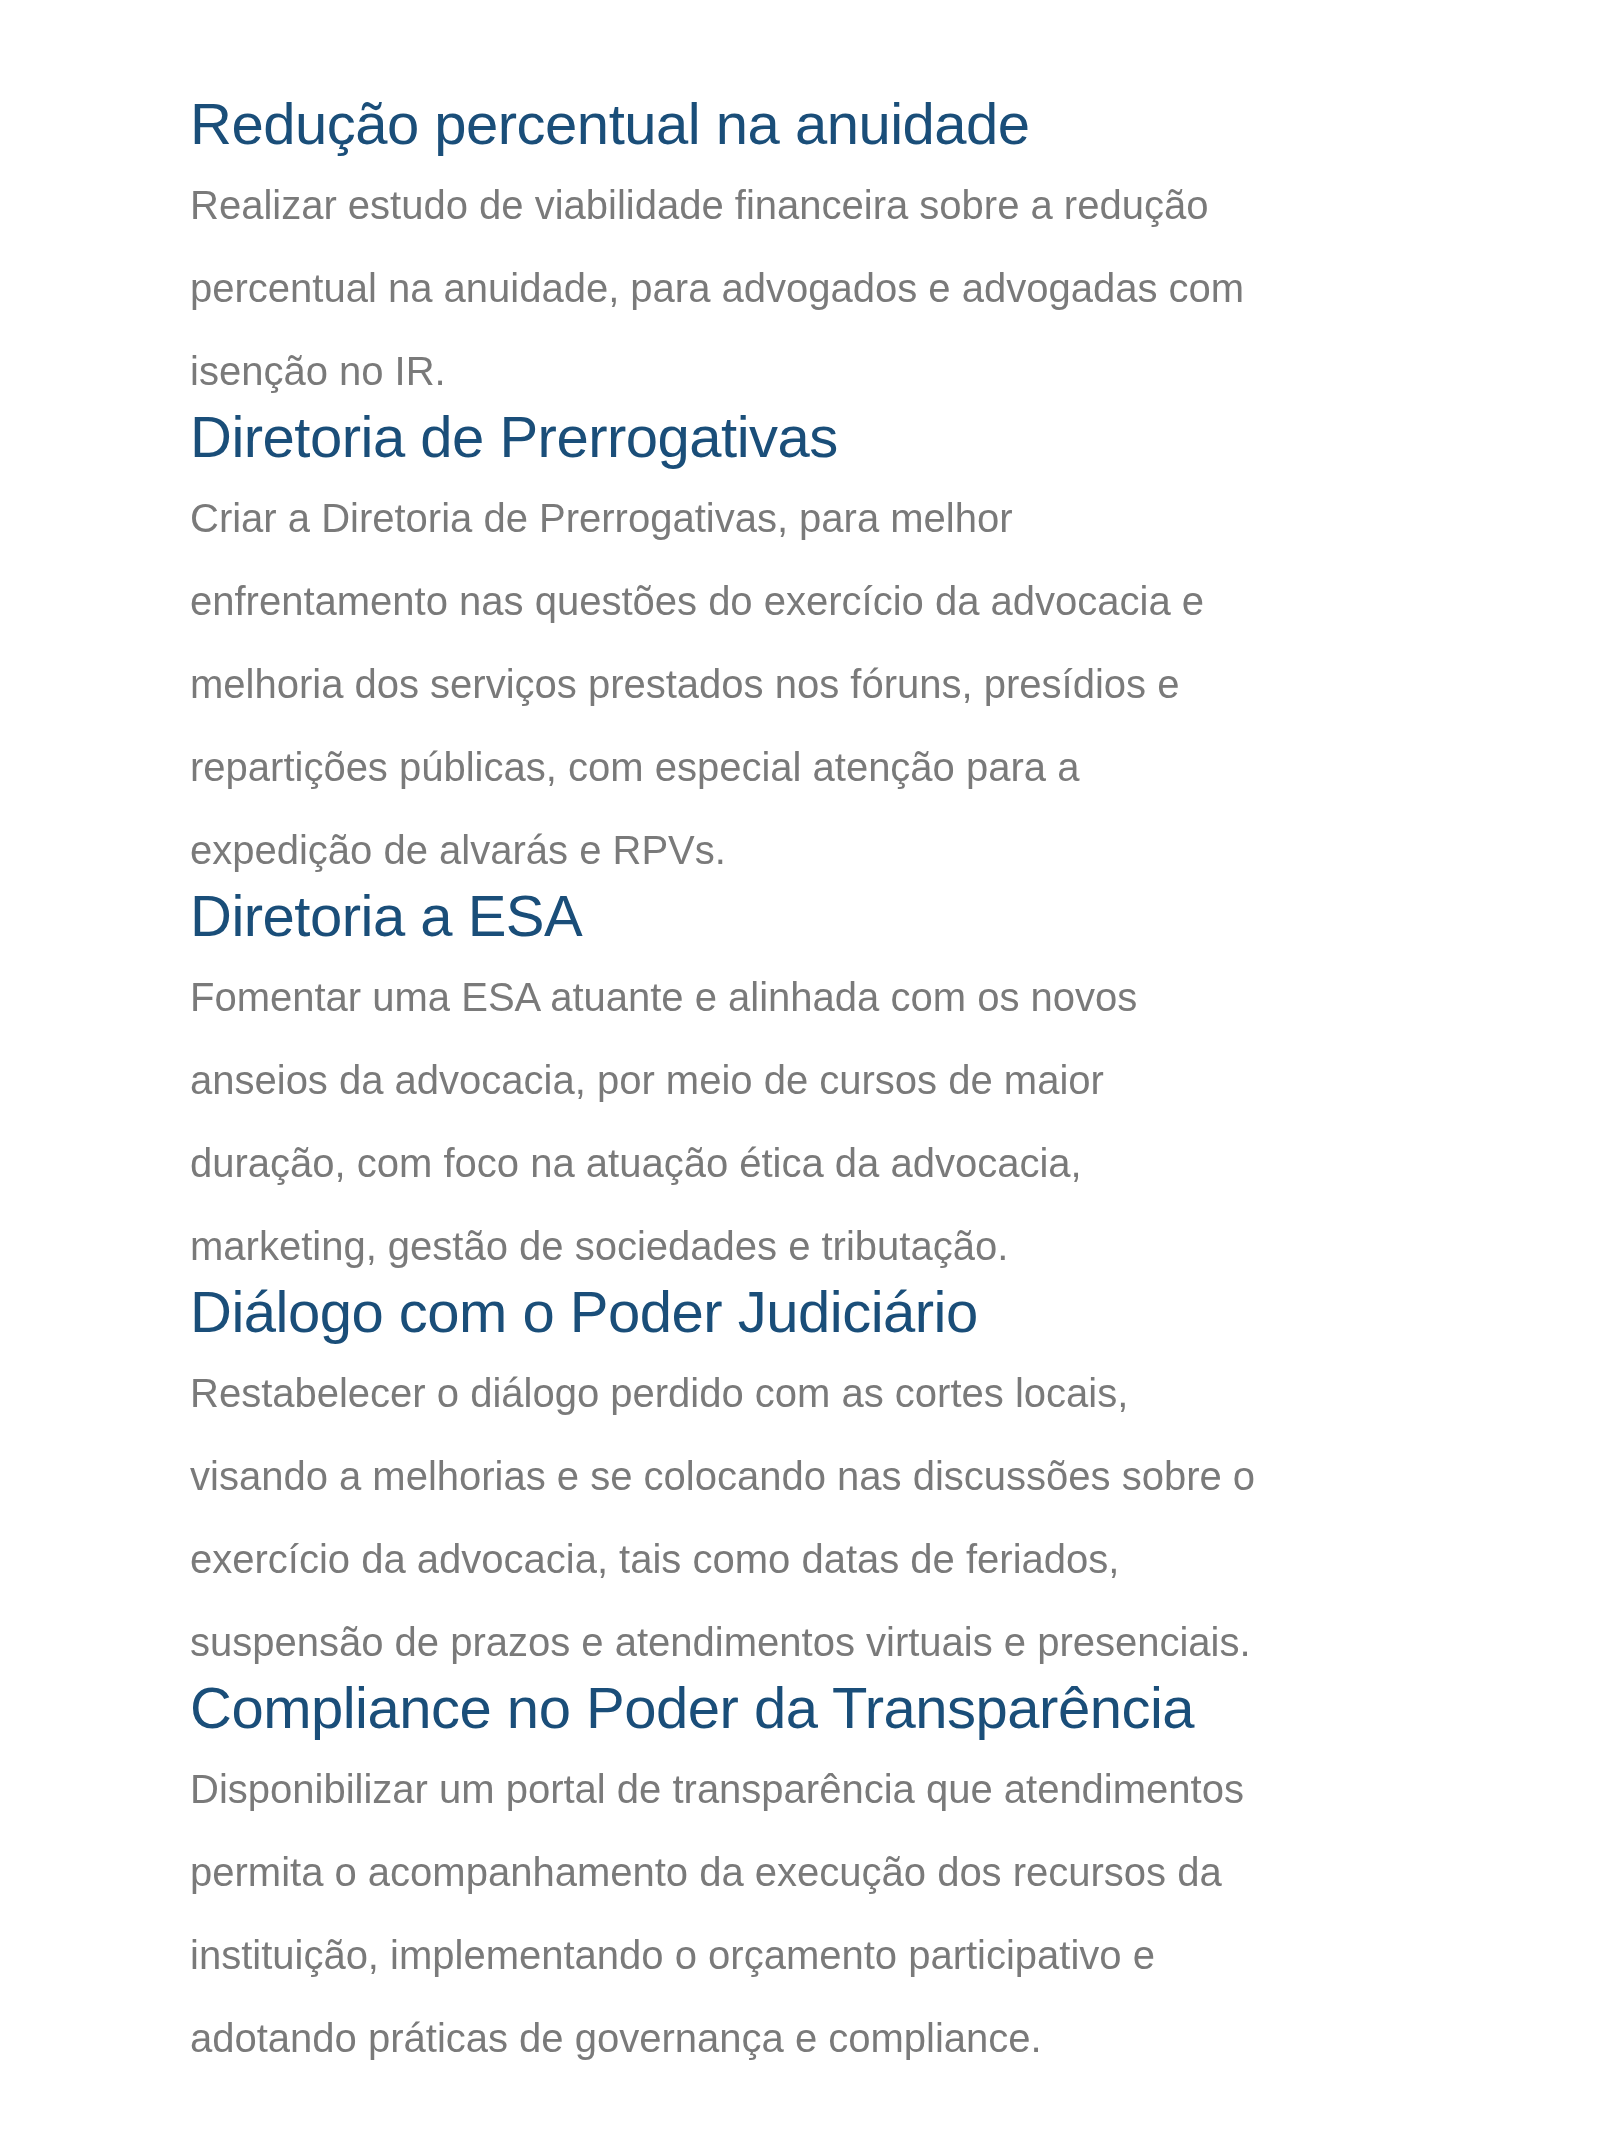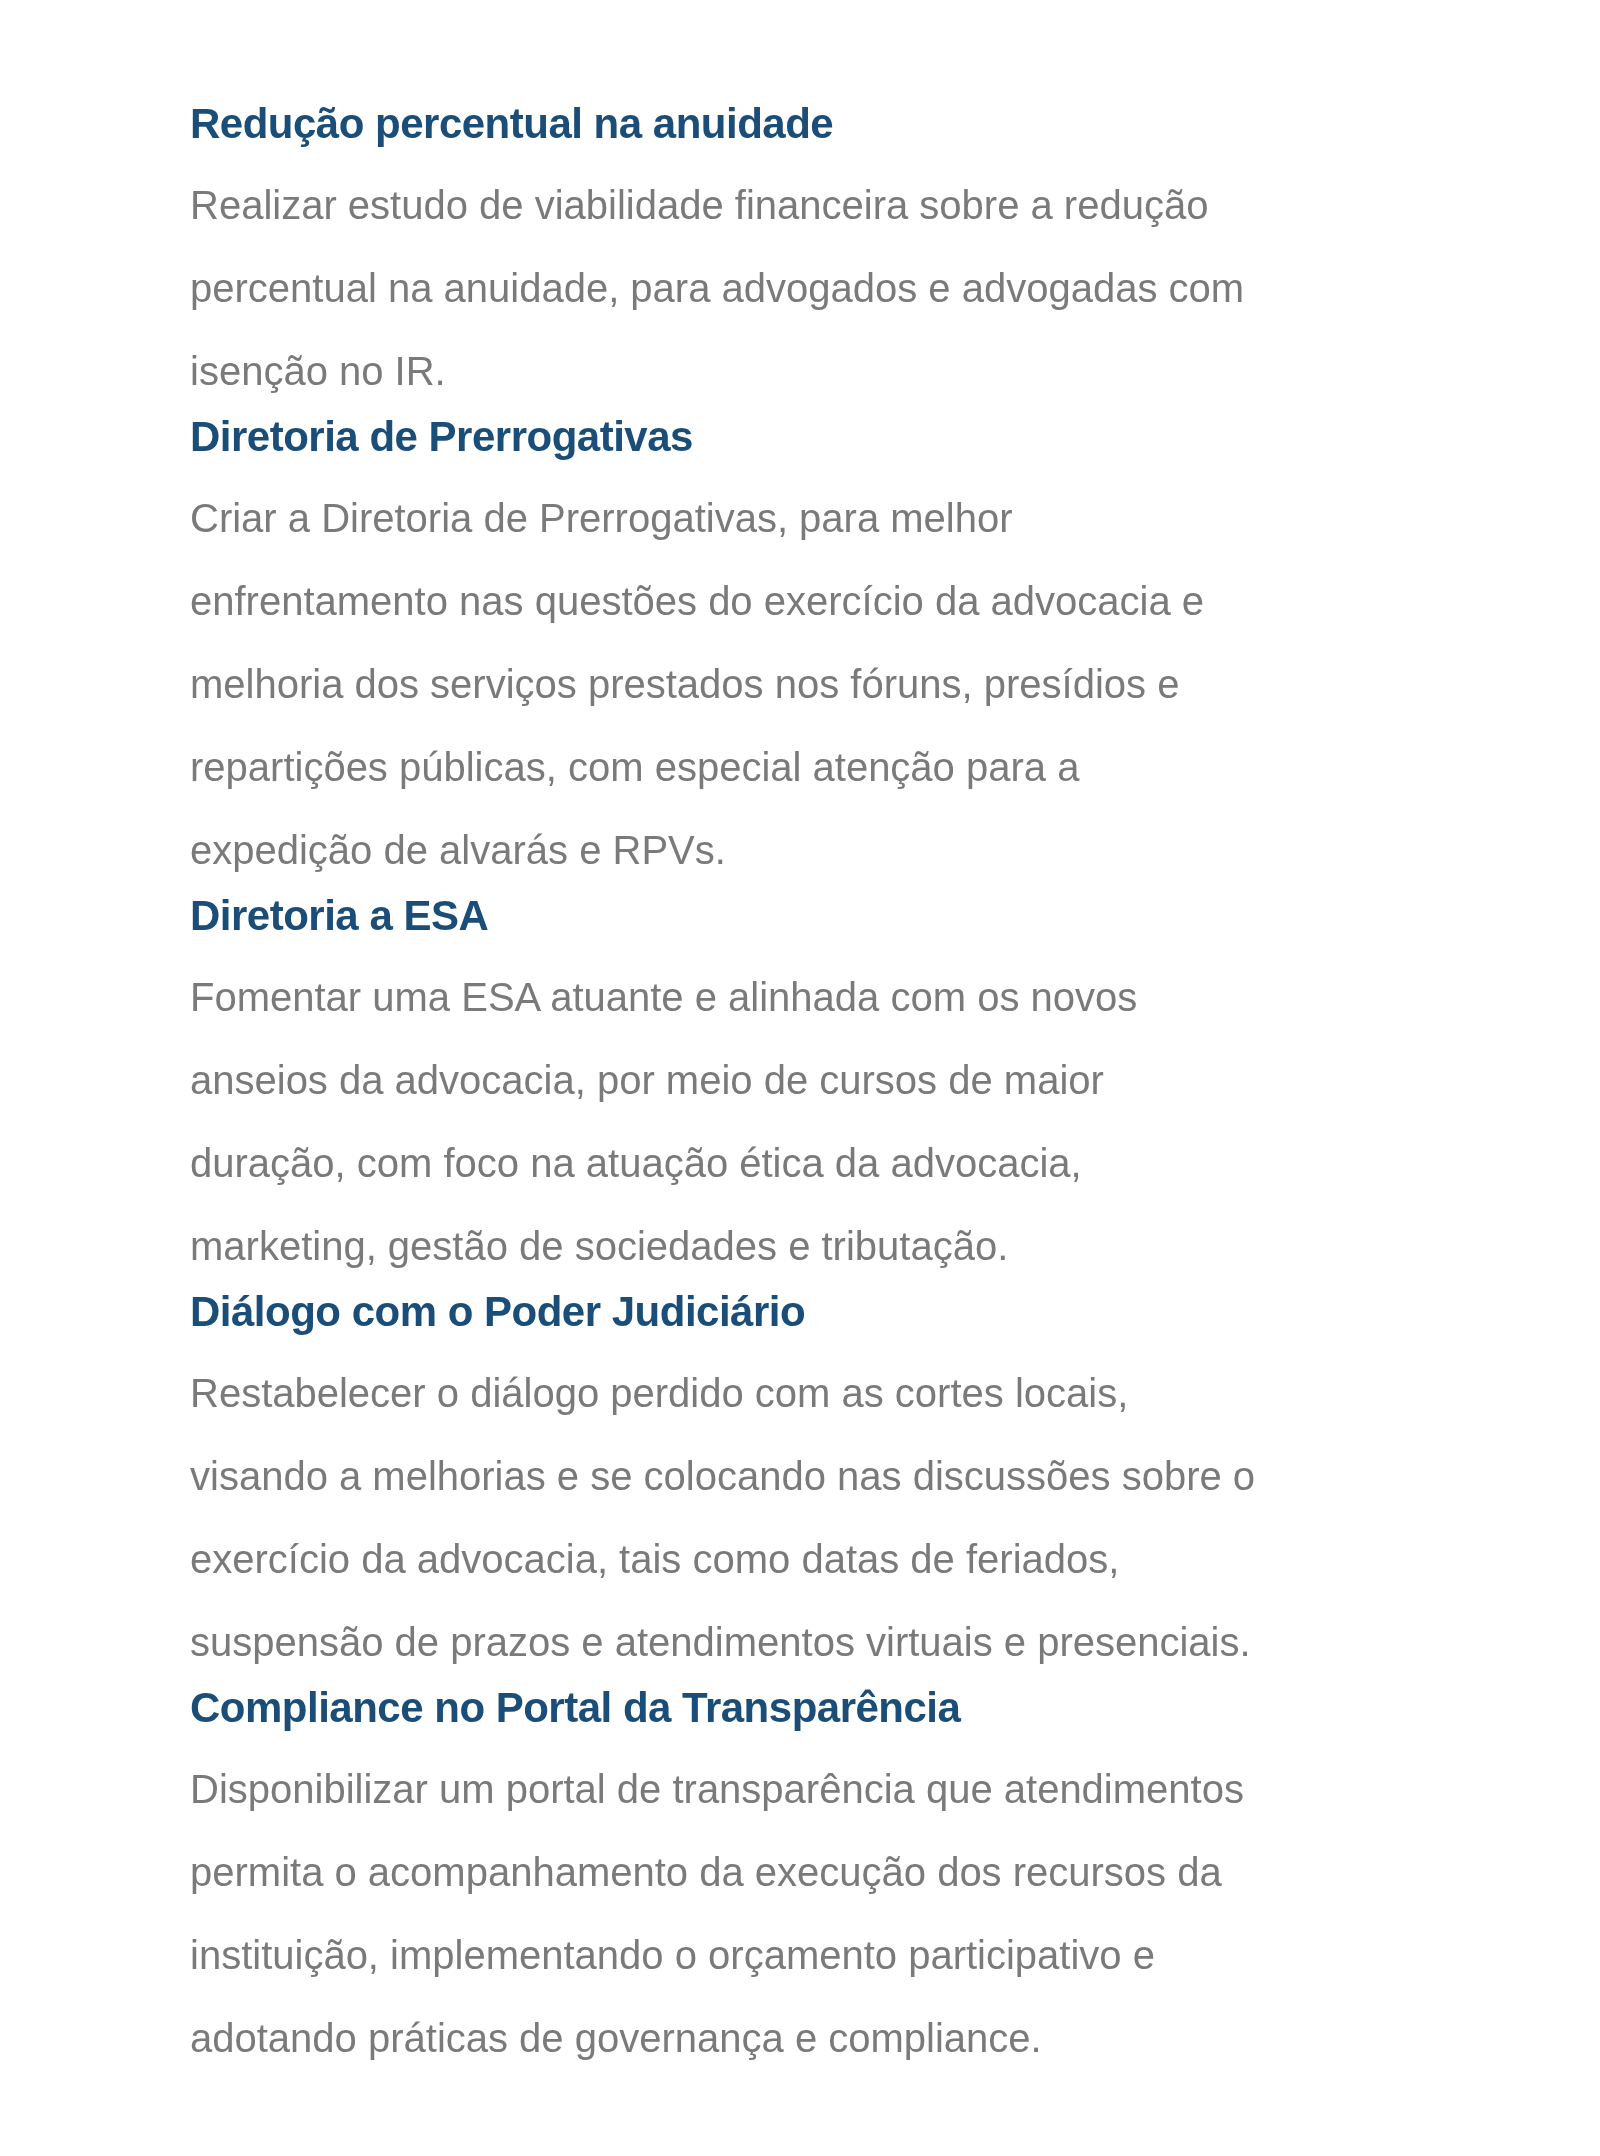--- a/index.html
+++ b/index.html
@@ -15,23 +15,23 @@
   .page{
     width:1600px;
     height:2156px;
     background:var(--page-bg);
     padding:100px 140px 0 190px;
     overflow:hidden;
   }
   .section + .section{
   }
   .section h2{
-    font-size:42px;
+    font-size:58px;
     line-height:48px;
-    font-weight:700;
+    font-weight:400;
     color:var(--heading-color);
     letter-spacing:-0.5px;
     margin-bottom:16px;
   }
   .section p{
     font-size:40px;
     line-height:83px;
     font-weight:400;
     color:var(--body-color);
     white-space:pre-line;
@@ -69,20 +69,20 @@
 
   <section class="section">
     <h2>Diálogo com o Poder Judiciário</h2>
     <p>Restabelecer o diálogo perdido com as cortes locais,
 visando a melhorias e se colocando nas discussões sobre o
 exercício da advocacia, tais como datas de feriados,
 suspensão de prazos e atendimentos virtuais e presenciais.</p>
   </section>
 
   <section class="section">
-    <h2>Compliance no Portal da Transparência</h2>
+    <h2>Compliance no Poder da Transparência</h2>
     <p>Disponibilizar um portal de transparência que atendimentos
 permita o acompanhamento da execução dos recursos da
 instituição, implementando o orçamento participativo e
 adotando práticas de governança e compliance.</p>
   </section>
 
 </div>
 
 </body></html>

